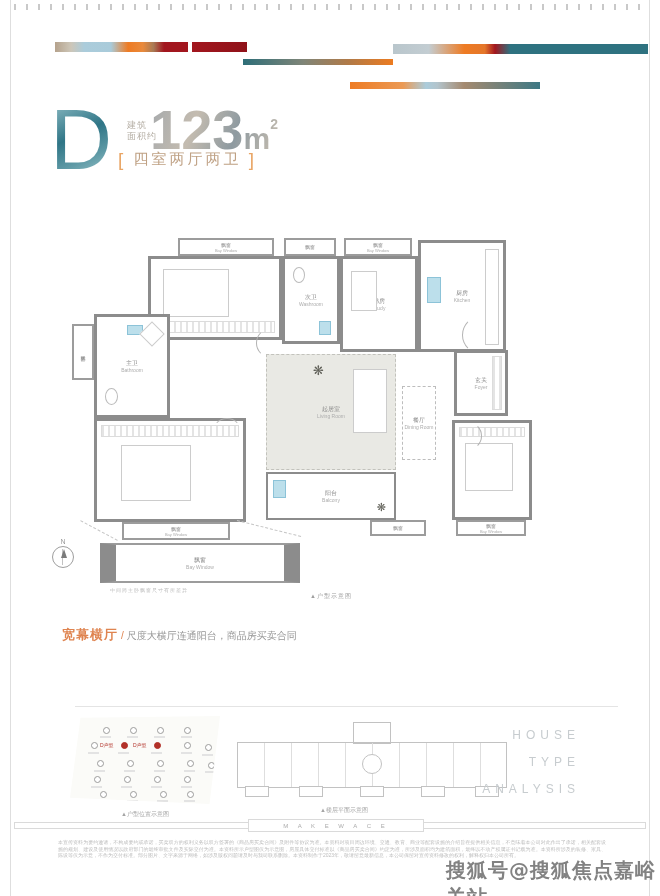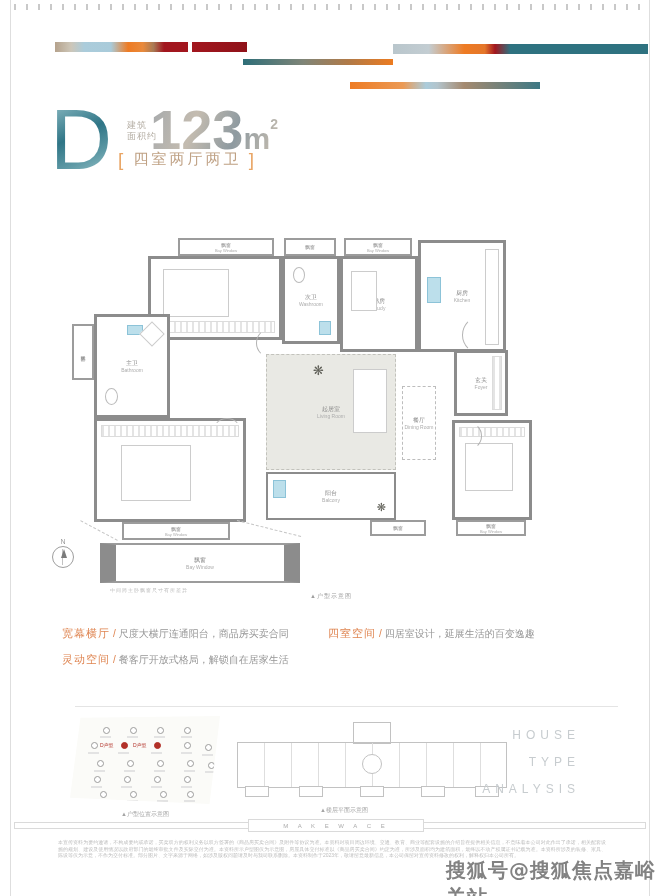--- a/index.html
+++ b/index.html
@@ -75,21 +75,21 @@
     border-left:16px solid #8c8c8c;border-right:16px solid #8c8c8c;
     display:flex;flex-direction:column;align-items:center;justify-content:center;}
   .bay-detail .cn{font-size:6px;}
   .dash-link{position:absolute;border-top:1px dashed #c5c5c5;}
   .bay-note{left:110px;top:587px;font-size:5px;color:#bdbdbd;letter-spacing:1px;}
   .fp-caption{left:310px;top:592px;font-size:6px;color:#9f9f9f;letter-spacing:1px;}
 
   
   .feat-col{position:absolute;}
   .feat-row{margin-bottom:11px;font-size:10px;color:#979797;white-space:nowrap;}
-  .feat-title{color:#df8450;font-weight:normal;font-size:11px;letter-spacing:1px;}
+  .feat-title{color:#df8450;font-weight:bold;font-size:13px;letter-spacing:1px;}
   .feat-sep{color:#df8450;margin:0 3px;}
 
   
   .divider{left:75px;top:706px;width:543px;height:1px;background:#e4e4e4;}
   .site-plan{left:70px;top:716px;width:150px;height:88px;background:#fbfbf8;
     clip-path:polygon(7% 2%,100% 0,93% 100%,0 93%);}
   .bld{position:absolute;width:7px;height:7px;border:1.5px solid #9b9b9b;border-radius:50%;
     background:#fff;box-sizing:border-box;}
   .bld.red{background:#b23128;border-color:#b23128;}
   .bld-bar{position:absolute;width:11px;height:2px;background:#e3e3e3;}
@@ -264,28 +264,22 @@
   <span class="cn">飘窗</span>
   <span class="en">Bay Window</span>
 </div>
 <div class="abs bay-note">中间跨主卧飘窗尺寸有所差异</div>
 <div class="abs fp-caption">▲户型示意图</div>
 
 <div class="feat-col" style="left:62px;top:626px;">
   <div class="feat-row">
     <span class="feat-title">宽幕横厅</span><span class="feat-sep">/</span><span>尺度大横厅连通阳台，商品房买卖合同</span>
   </div>
-  <div class="feat-row">
-    <span class="feat-title">灵动空间</span><span class="feat-sep">/</span><span>餐客厅开放式格局，解锁自在居家生活</span>
-  </div>
 </div>
 <div class="feat-col" style="left:328px;top:626px;">
-  <div class="feat-row">
-    <span class="feat-title">四室空间</span><span class="feat-sep">/</span><span>四居室设计，延展生活的百变逸趣</span>
-  </div>
 </div>
 
 <div class="abs divider"></div>
 
 <div class="abs site-plan">
     <span class="bld" style="left: 22%; top: 12%;"></span>
     <span class="bld-bar" style="left: 20%; top: 23%;"></span>
     <span class="bld" style="left: 40%; top: 12%;"></span>
     <span class="bld-bar" style="left: 38%; top: 23%;"></span>
     <span class="bld" style="left: 58%; top: 12%;"></span>

